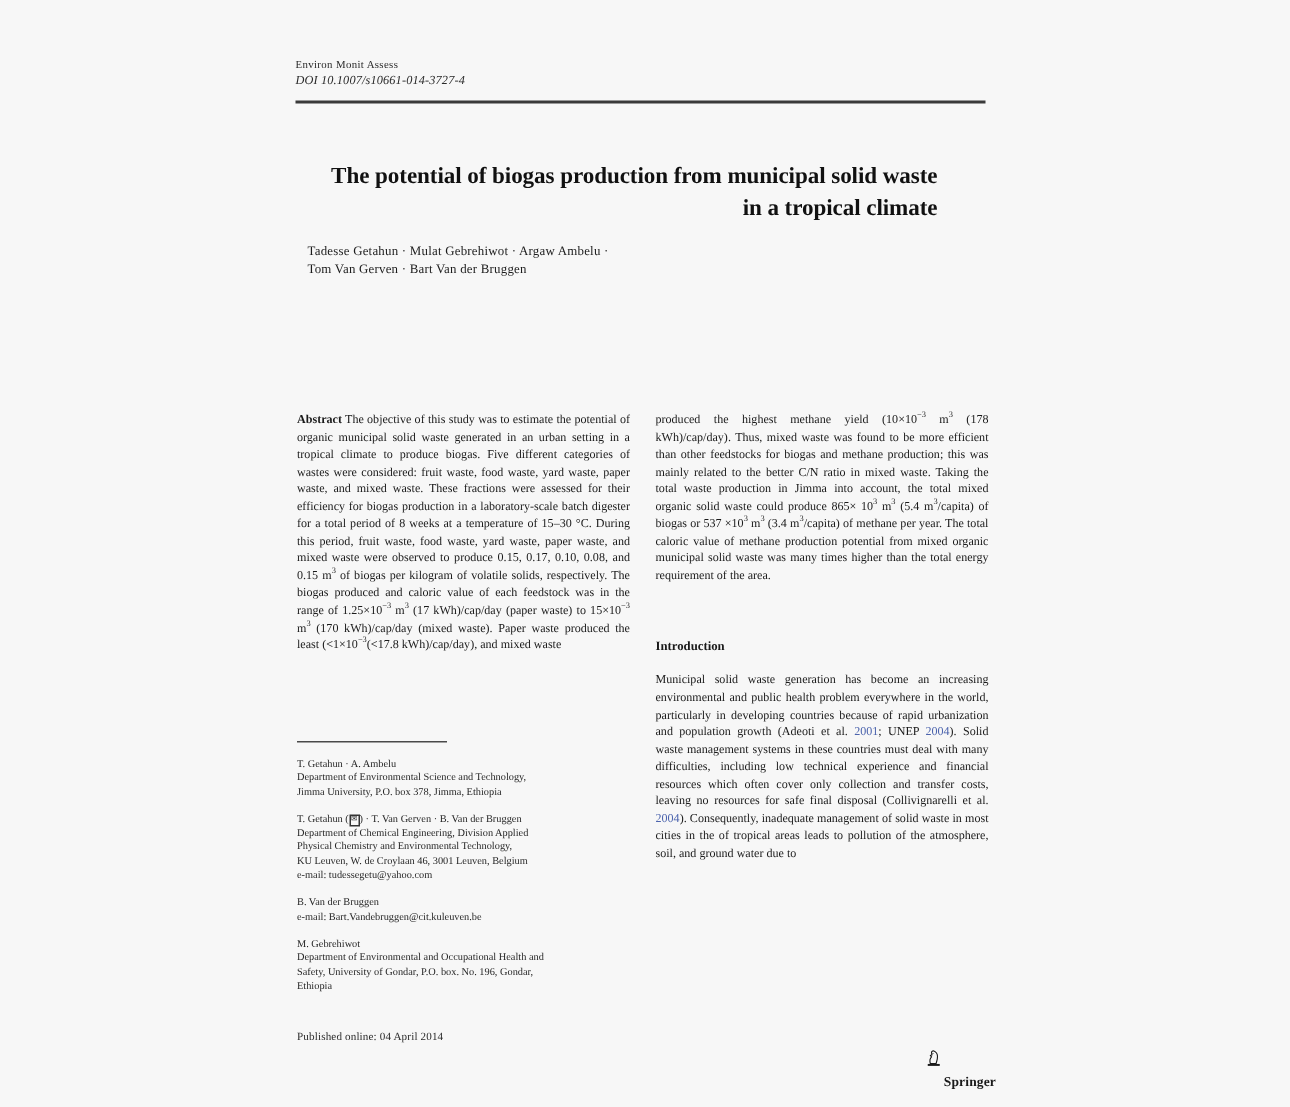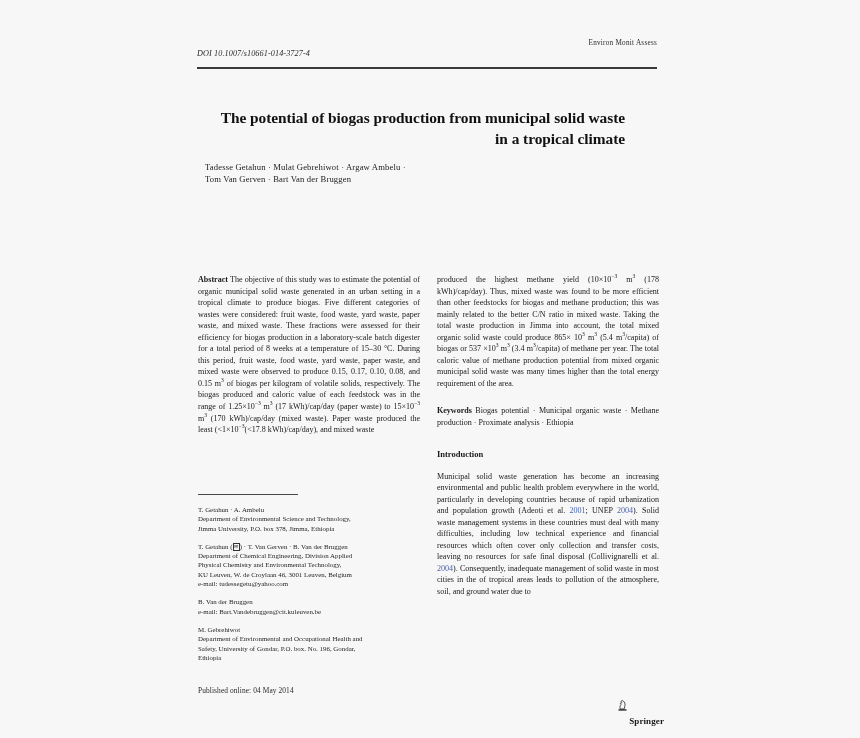--- a/index.html
+++ b/index.html
@@ -26,21 +26,20 @@
     position: absolute;
     left: 197px;
     top: 38px;
     width: 460px;
   }
   .journal-name {
     font-size: 7.2px;
     letter-spacing: 0.25px;
     color: #2a2a2a;
     line-height: 10px;
-    text-align: right;
   }
   .doi {
     font-size: 8.2px;
     letter-spacing: 0.1px;
     color: #2a2a2a;
     line-height: 11px;
     font-style: italic;
   }
   .header-rule {
     position: absolute;
@@ -227,32 +226,31 @@
       <div>Safety, University of Gondar, P.O. box. No. 196, Gondar,</div>
       <div>Ethiopia</div>
     </div>
   </div>
 
   <div class="col col-right">
     <p><span>produced the highest methane yield (10×10</span><sup>−3</sup><span> m</span><sup>3</sup><span> (178 kWh)/cap/day). Thus, mixed waste was found to be more efficient than other feedstocks for biogas and methane production; this was mainly related to the better C/N ratio in mixed waste. Taking the total waste production in Jimma into account, the total mixed organic solid waste could produce 865× 10</span><sup>3</sup><span> m</span><sup>3</sup><span> (5.4 m</span><sup>3</sup><span>/capita) of biogas or 537 ×10</span><sup>3</sup><span> m</span><sup>3</sup><span> (3.4 m</span><sup>3</sup><span>/capita) of methane per year. The total caloric value of methane production potential from mixed organic municipal solid waste was many times higher than the total energy requirement of the area.</span></p>
 
     <div class="gap-16"></div>
 
-    <p><span class="lead-label">Keywords</span> <span>Biogas potential · Municipal organic waste · Methane production · Proximate analysis · Ethiopia</span></p>
 
     <div class="gap-19"></div>
 
     <p class="sec-head">Introduction</p>
 
     <div class="gap-11"></div>
 
     <p><span>Municipal solid waste generation has become an increasing environmental and public health problem everywhere in the world, particularly in developing countries because of rapid urbanization and population growth (Adeoti et al. </span><span class="cite">2001</span><span>; UNEP </span><span class="cite">2004</span><span>). Solid waste management systems in these countries must deal with many difficulties, including low technical experience and financial resources which often cover only collection and transfer costs, leaving no resources for safe final disposal (Collivignarelli et al. </span><span class="cite">2004</span><span>). Consequently, inadequate management of solid waste in most cities in the of tropical areas leads to pollution of the atmosphere, soil, and ground water due to</span></p>
   </div>
 
-  <div class="published">Published online: 04 May 2014</div>
+  <div class="published">Published online: 04 April 2014</div>
   <div class="springer">
     <svg class="springer-mark" viewBox="0 0 9 11">
       <rect x="0.5" y="9.3" width="8" height="1.3" fill="#1a1a1a"></rect>
       <path d="M2.2 9.0 C1.7 7.2 2.0 5.6 3.0 4.6 L2.3 3.6 L3.3 3.2 L3.0 1.6 C3.0 0.9 3.8 0.4 4.6 0.7 C5.9 1.2 6.9 2.6 7.0 4.2 C7.1 6.1 6.3 7.9 6.1 9.0 Z" fill="none" stroke="#1a1a1a" stroke-width="0.75"></path>
       <circle cx="4.0" cy="2.3" r="0.35" fill="#1a1a1a"></circle>
     </svg>
     <span class="springer-word">Springer</span>
   </div>
 
 </div>

